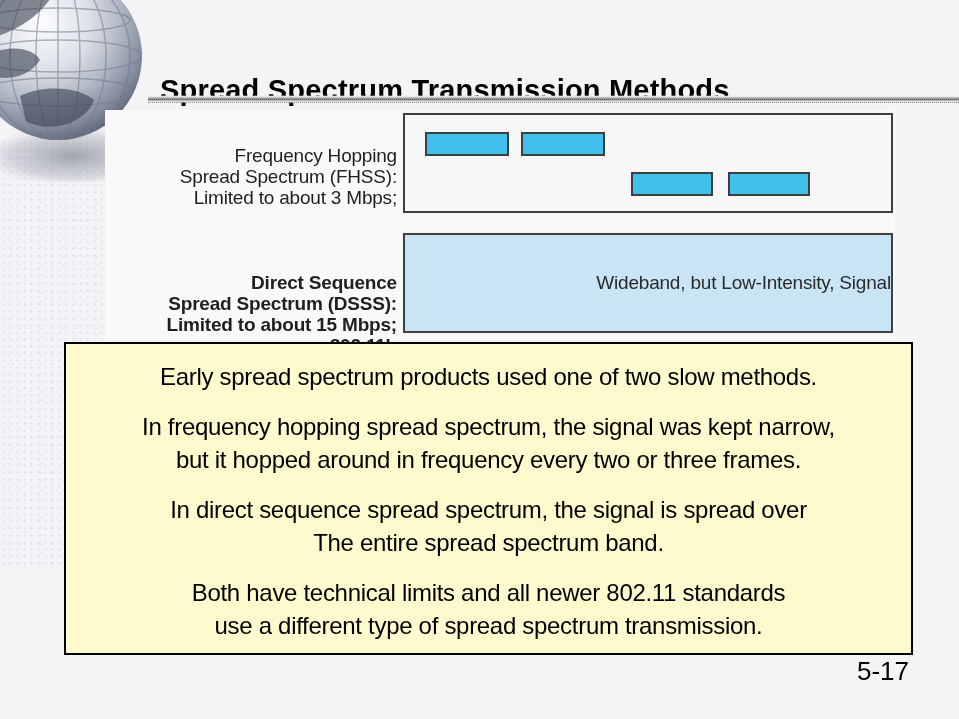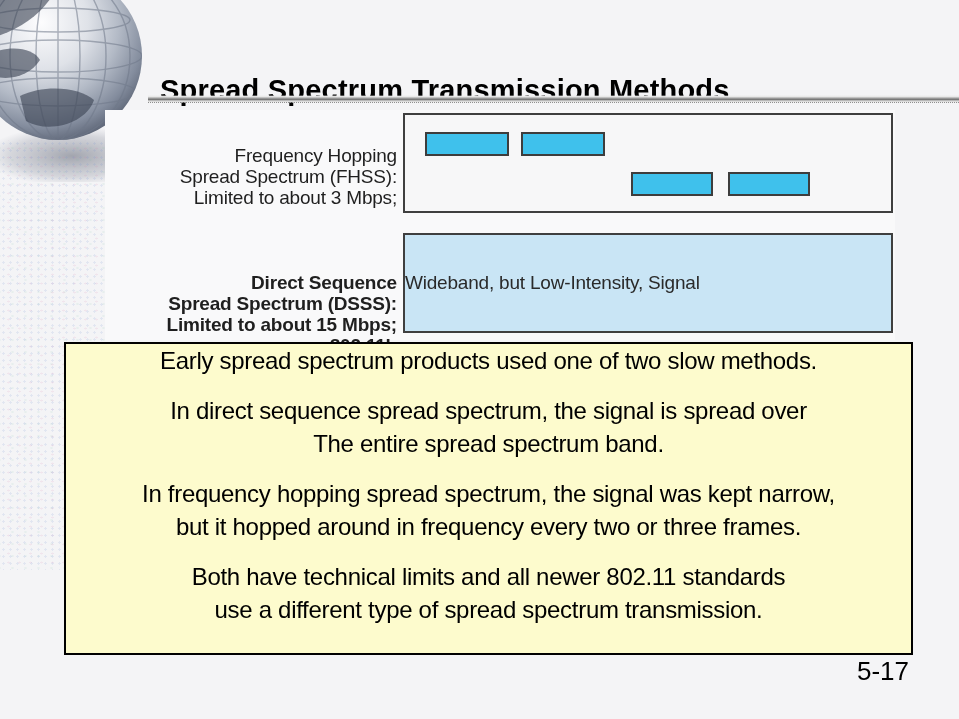--- a/index.html
+++ b/index.html
@@ -66,26 +66,27 @@
     background:var(--signal_fill);
     border:2px solid var(--signal_border);
   }
   .sig1{left:20px;top:17px;width:84px;}
   .sig2{left:116px;top:17px;width:84px;}
   .sig3{left:226px;top:57px;width:82px;}
   .sig4{left:323px;top:57px;width:82px;}
   .dsss-box{
     position:absolute;left:298px;top:123px;width:490px;height:100px;
     background:var(--dsss_fill);border:2px solid var(--box_border);
-    display:flex;align-items:center;justify-content:flex-start;
+    display:flex;align-items:center;justify-content:flex-end;
     font-size:19px;color:#2a2a2a;letter-spacing:-0.2px;
   }
   .notes{
     position:absolute;left:64px;top:342px;width:849px;height:313px;
     background:var(--notes_fill);border:2px solid var(--notes_border);
+    padding-top:16px;
     text-align:center;color:#000;
     font-size:24px;line-height:33px;letter-spacing:-0.3px;
   }
   .notes .para{margin-bottom:17px;}
   .page-number{
     position:absolute;right:50px;top:656px;
     font-size:26px;color:#000;
   }
 </style>
 </head>
@@ -162,26 +163,26 @@
     <div class="dsss-box">
       <span>Wideband, but Low-Intensity, Signal</span>
     </div>
   </div>
 
   <div class="notes">
     <div class="para">
       <div>Early spread spectrum products used one of two slow methods.</div>
     </div>
     <div class="para">
+      <div>In frequency hopping spread spectrum, the signal was kept narrow,</div>
+      <div>but it hopped around in frequency every two or three frames.</div>
+    </div>
+    <div class="para">
       <div>In direct sequence spread spectrum, the signal is spread over</div>
       <div>The entire spread spectrum band.</div>
-    </div>
-    <div class="para">
-      <div>In frequency hopping spread spectrum, the signal was kept narrow,</div>
-      <div>but it hopped around in frequency every two or three frames.</div>
     </div>
     <div class="para">
       <div>Both have technical limits and all newer 802.11 standards</div>
       <div>use a different type of spread spectrum transmission.</div>
     </div>
   </div>
 
   <div class="page-number">5-17</div>
 </div>
 

